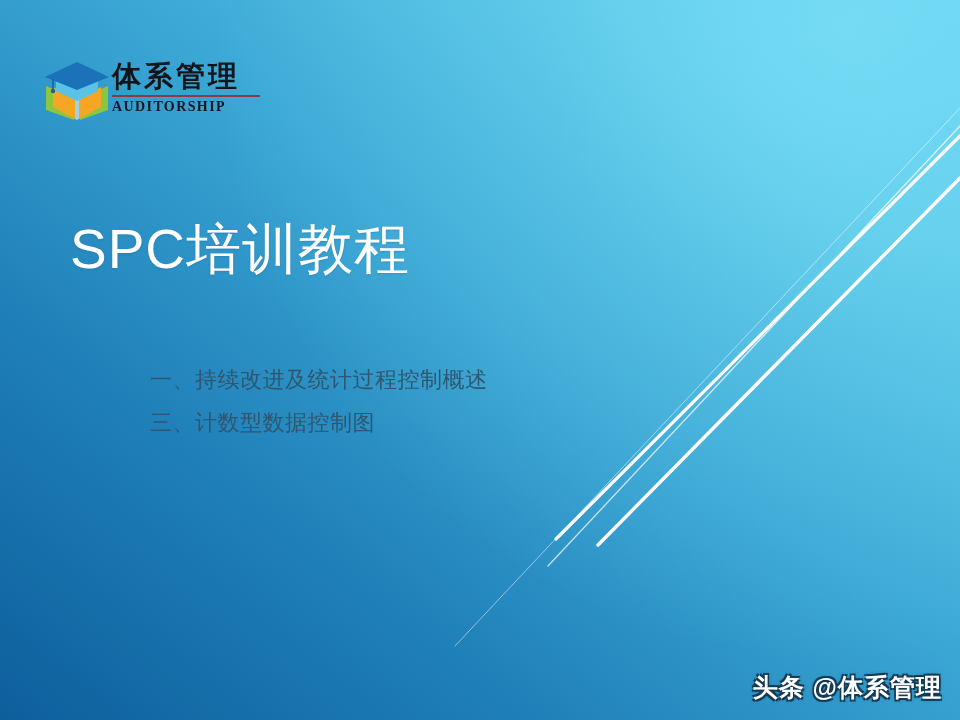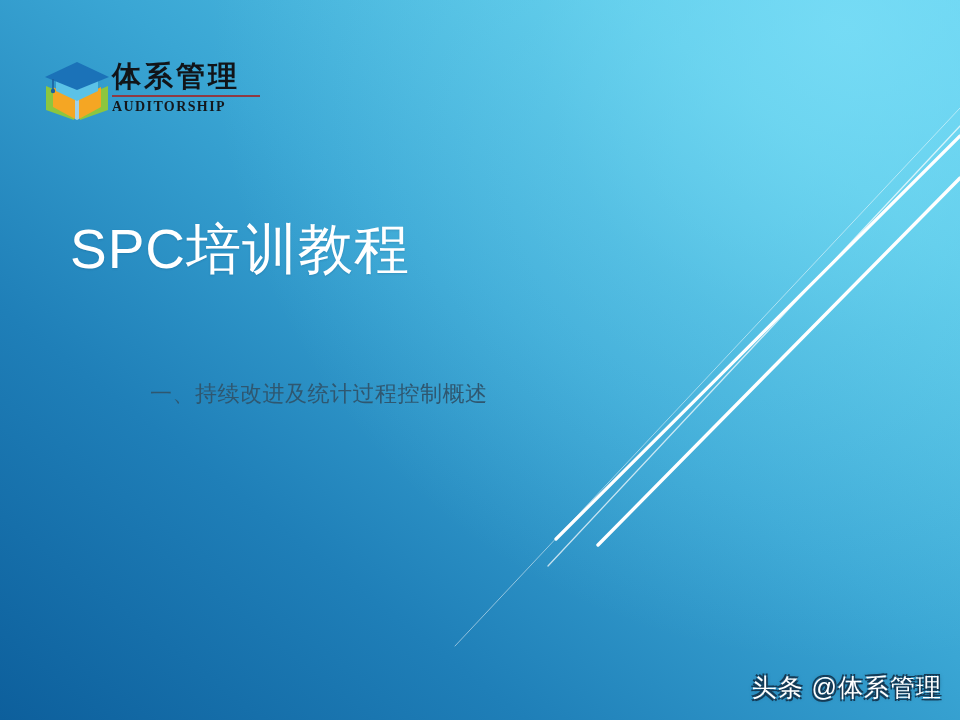--- a/index.html
+++ b/index.html
@@ -86,39 +86,39 @@
     letter-spacing: 1px;
     line-height: 72px;
     white-space: nowrap;
     text-shadow: 0 1px 2px rgba(10,60,100,0.18);
   }
 
   
   #agenda {
     position: absolute;
     left: 150px;
-    top: 372px;
+    top: 358px;
     width: 520px;
   }
   .agenda-item {
     font-size: 22px;
     font-weight: 400;
     color: #2f5770;
     line-height: 43px;
     letter-spacing: 0.5px;
     white-space: nowrap;
   }
 
   
   #watermark {
     position: absolute;
     right: 18px;
     bottom: 16px;
     font-size: 25px;
-    font-weight: 400;
+    font-weight: 700;
     color: #ffffff;
     letter-spacing: 1px;
     white-space: nowrap;
     text-shadow:
       -1.6px -1.6px 0 #143a55,
        1.6px -1.6px 0 #143a55,
       -1.6px  1.6px 0 #143a55,
        1.6px  1.6px 0 #143a55,
        0 0 4px rgba(10,40,65,0.55);
     text-align: center;
@@ -162,17 +162,18 @@
       <div id="logo-cn">体系管理</div>
       <div id="logo-rule"></div>
       <div id="logo-en">AUDITORSHIP</div>
     </div>
   </div>
 
   <div id="title">SPC培训教程</div>
 
   <div id="agenda">
     <div class="agenda-item">一、持续改进及统计过程控制概述</div>
+    <div class="agenda-item">三、计数型数据控制图</div>
   </div>
 
   <div id="watermark">头条 @体系管理</div>
 
 </div>
 
 </body></html>

